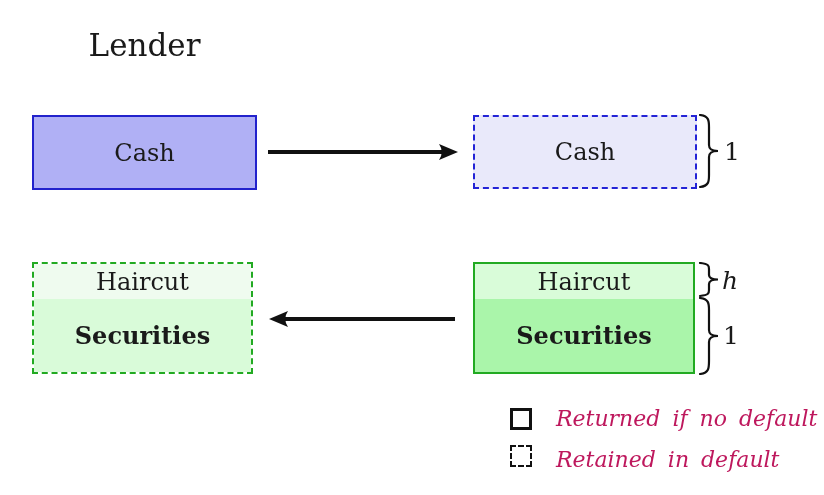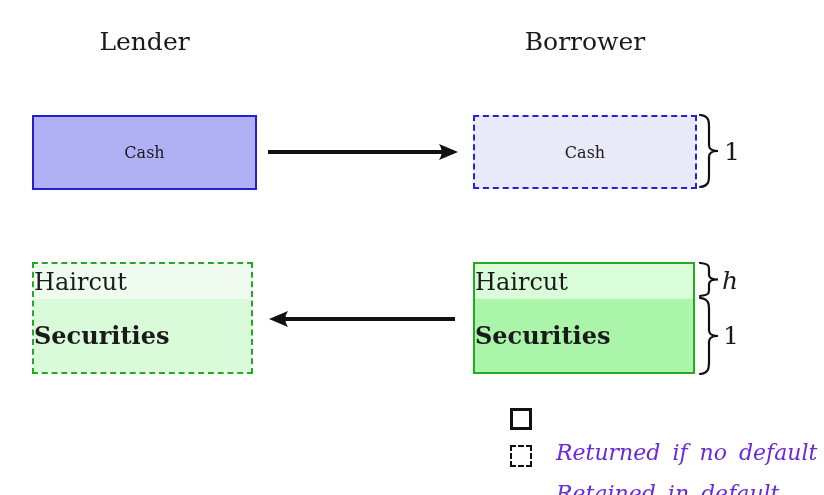--- a/index.html
+++ b/index.html
@@ -1,69 +1,68 @@
 <!DOCTYPE html>
 <html><head>
 <meta charset="utf-8">
 <style>
   html,body { margin:0; padding:0; background:#ffffff; }
   .stage {
     position:relative; width:824px; height:495px; background:#ffffff;
     font-family:"DejaVu Serif","Liberation Serif",serif; color:#1a1a1a;
     overflow:hidden;
   }
-  .col-header { position:absolute; top:27px; font-size:25px; text-align:center; }
+  .col-header { position:absolute; top:27px; font-size:31px; text-align:center; }
   .hdr-lender   { left:32px;  width:225px; }
   .hdr-borrower { left:473px; width:224px; }
 
   .box {
     position:absolute; box-sizing:border-box;
     display:flex; align-items:center; justify-content:center;
-    font-size:16px;
+    font-size:24px;
   }
   .cash-lender   { left:32px;  top:115px; width:225px; height:75px;
                    background:#b0b0f5; border:2.5px solid #2222cc; }
   .cash-borrower { left:473px; top:115px; width:224px; height:74px;
                    background:#e9e9fa; border:2.5px dashed #2323d6; }
 
   .coll {
     position:absolute; box-sizing:border-box; top:262px; height:112px;
     display:flex; flex-direction:column;
   }
   .coll-lender   { left:32px;  width:221px; border:2.5px dashed #22aa22; }
   .coll-borrower { left:473px; width:222px; border:2.5px solid  #22aa22; }
-  .sect { display:flex; align-items:center; justify-content:flex-start; font-size:24px; }
+  .sect { display:flex; align-items:center; justify-content:center; font-size:24px; }
   .sect-haircut { flex:0 0 35px; }
   .sect-securities { flex:1;font-weight:bold; }
   .coll-lender   .sect-haircut    { background:#effbef; }
   .coll-lender   .sect-securities { background:#d9fbd9; }
   .coll-borrower .sect-haircut    { background:#d9fcd9; }
   .coll-borrower .sect-securities { background:#aaf5aa; }
 
   .overlay { position:absolute; }
   .brace-label { position:absolute; font-size:25px; color:#1a1a1a; line-height:26px; }
   .math-it { font-style:italic; }
 
   .legend-swatch { position:absolute; box-sizing:border-box; width:22px; height:22px; background:#fff; }
   .legend-solid  { left:510px; top:408px; border:3px solid #111; }
   .legend-dashed { left:510px; top:445px; border:2.5px dashed #111; }
   .legend-text {
     position:absolute; left:556px; font-size:22px; font-style:italic;
-    color:#6d28d9; word-spacing:5px; white-space:nowrap;margin-top:34px;
+    color:#be185d; word-spacing:5px; white-space:nowrap;
   }
   .legend-text-1 { top:406px; }
   .legend-text-2 { top:447px; }
 </style>
 </head>
 <body>
 
 <div class="stage">
 
   <div class="col-header hdr-lender">Lender</div>
-  <div class="col-header hdr-borrower">Borrower</div>
 
   <div class="box cash-lender">
     <span>Cash</span>
   </div>
 
   <svg class="overlay" style="left:266px; top:139px;" width="194" height="26" aria-hidden="true">
     <line x1="2" y1="13" x2="178" y2="13" stroke="#111" stroke-width="3.8"></line>
     <path d="M192,13 L173,5 Q178.5,13 173,21 Z" fill="#111"></path>
   </svg>
 

